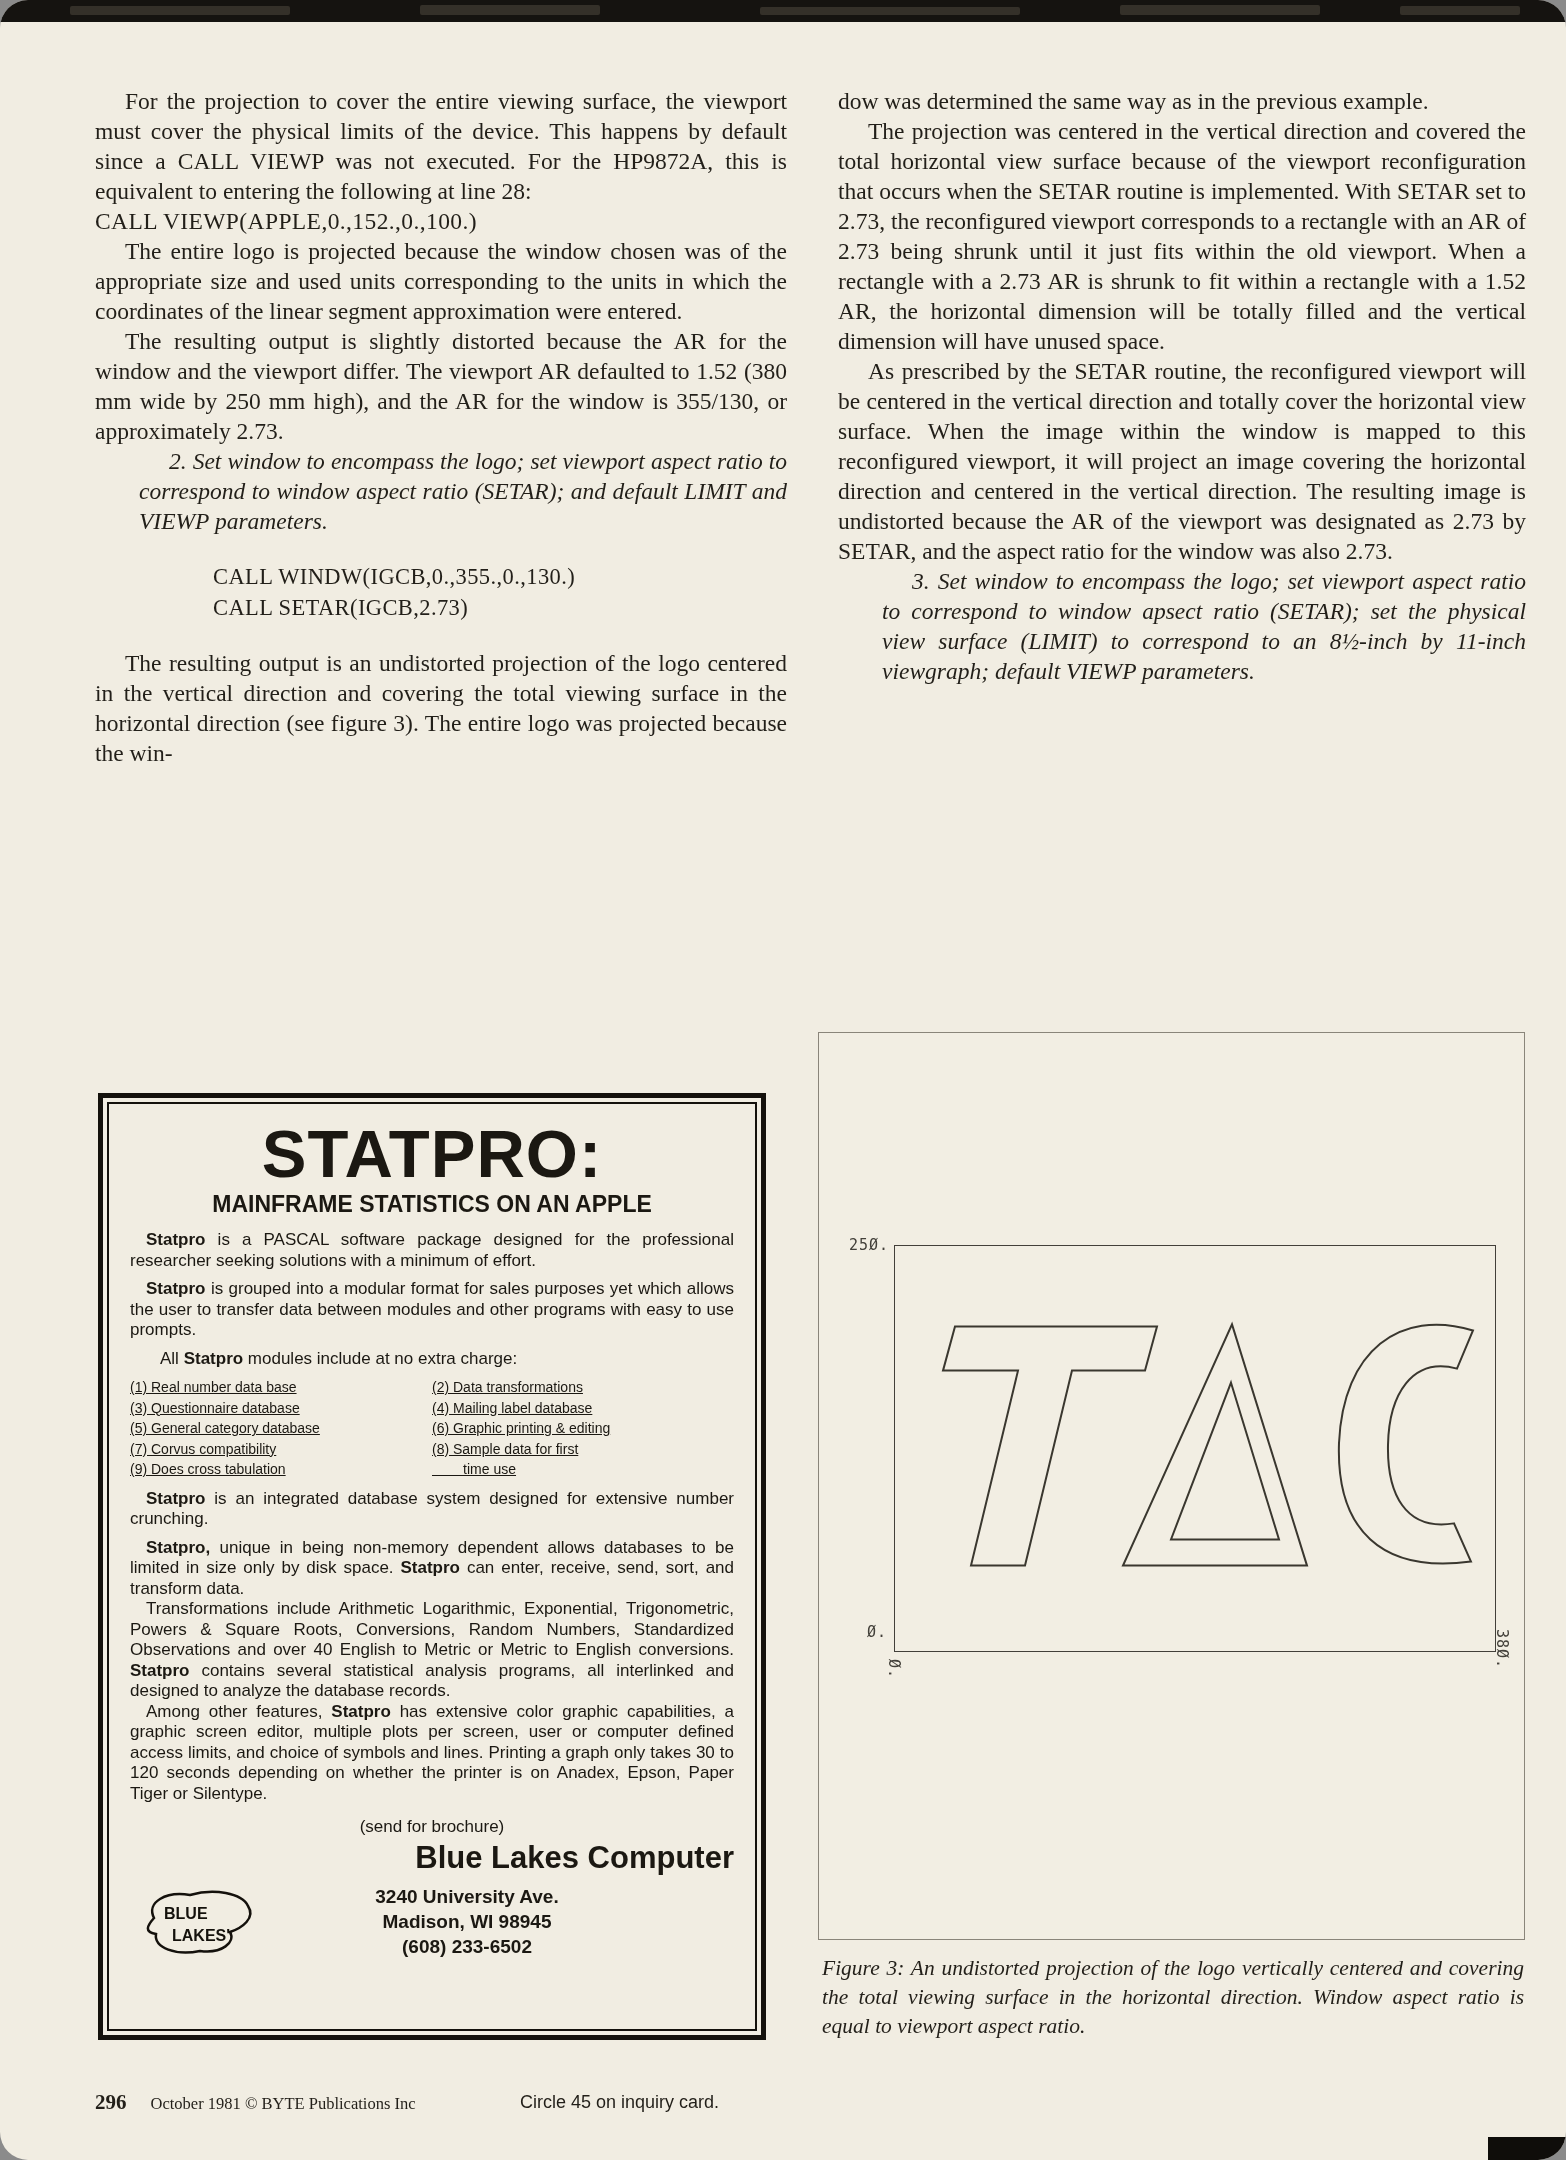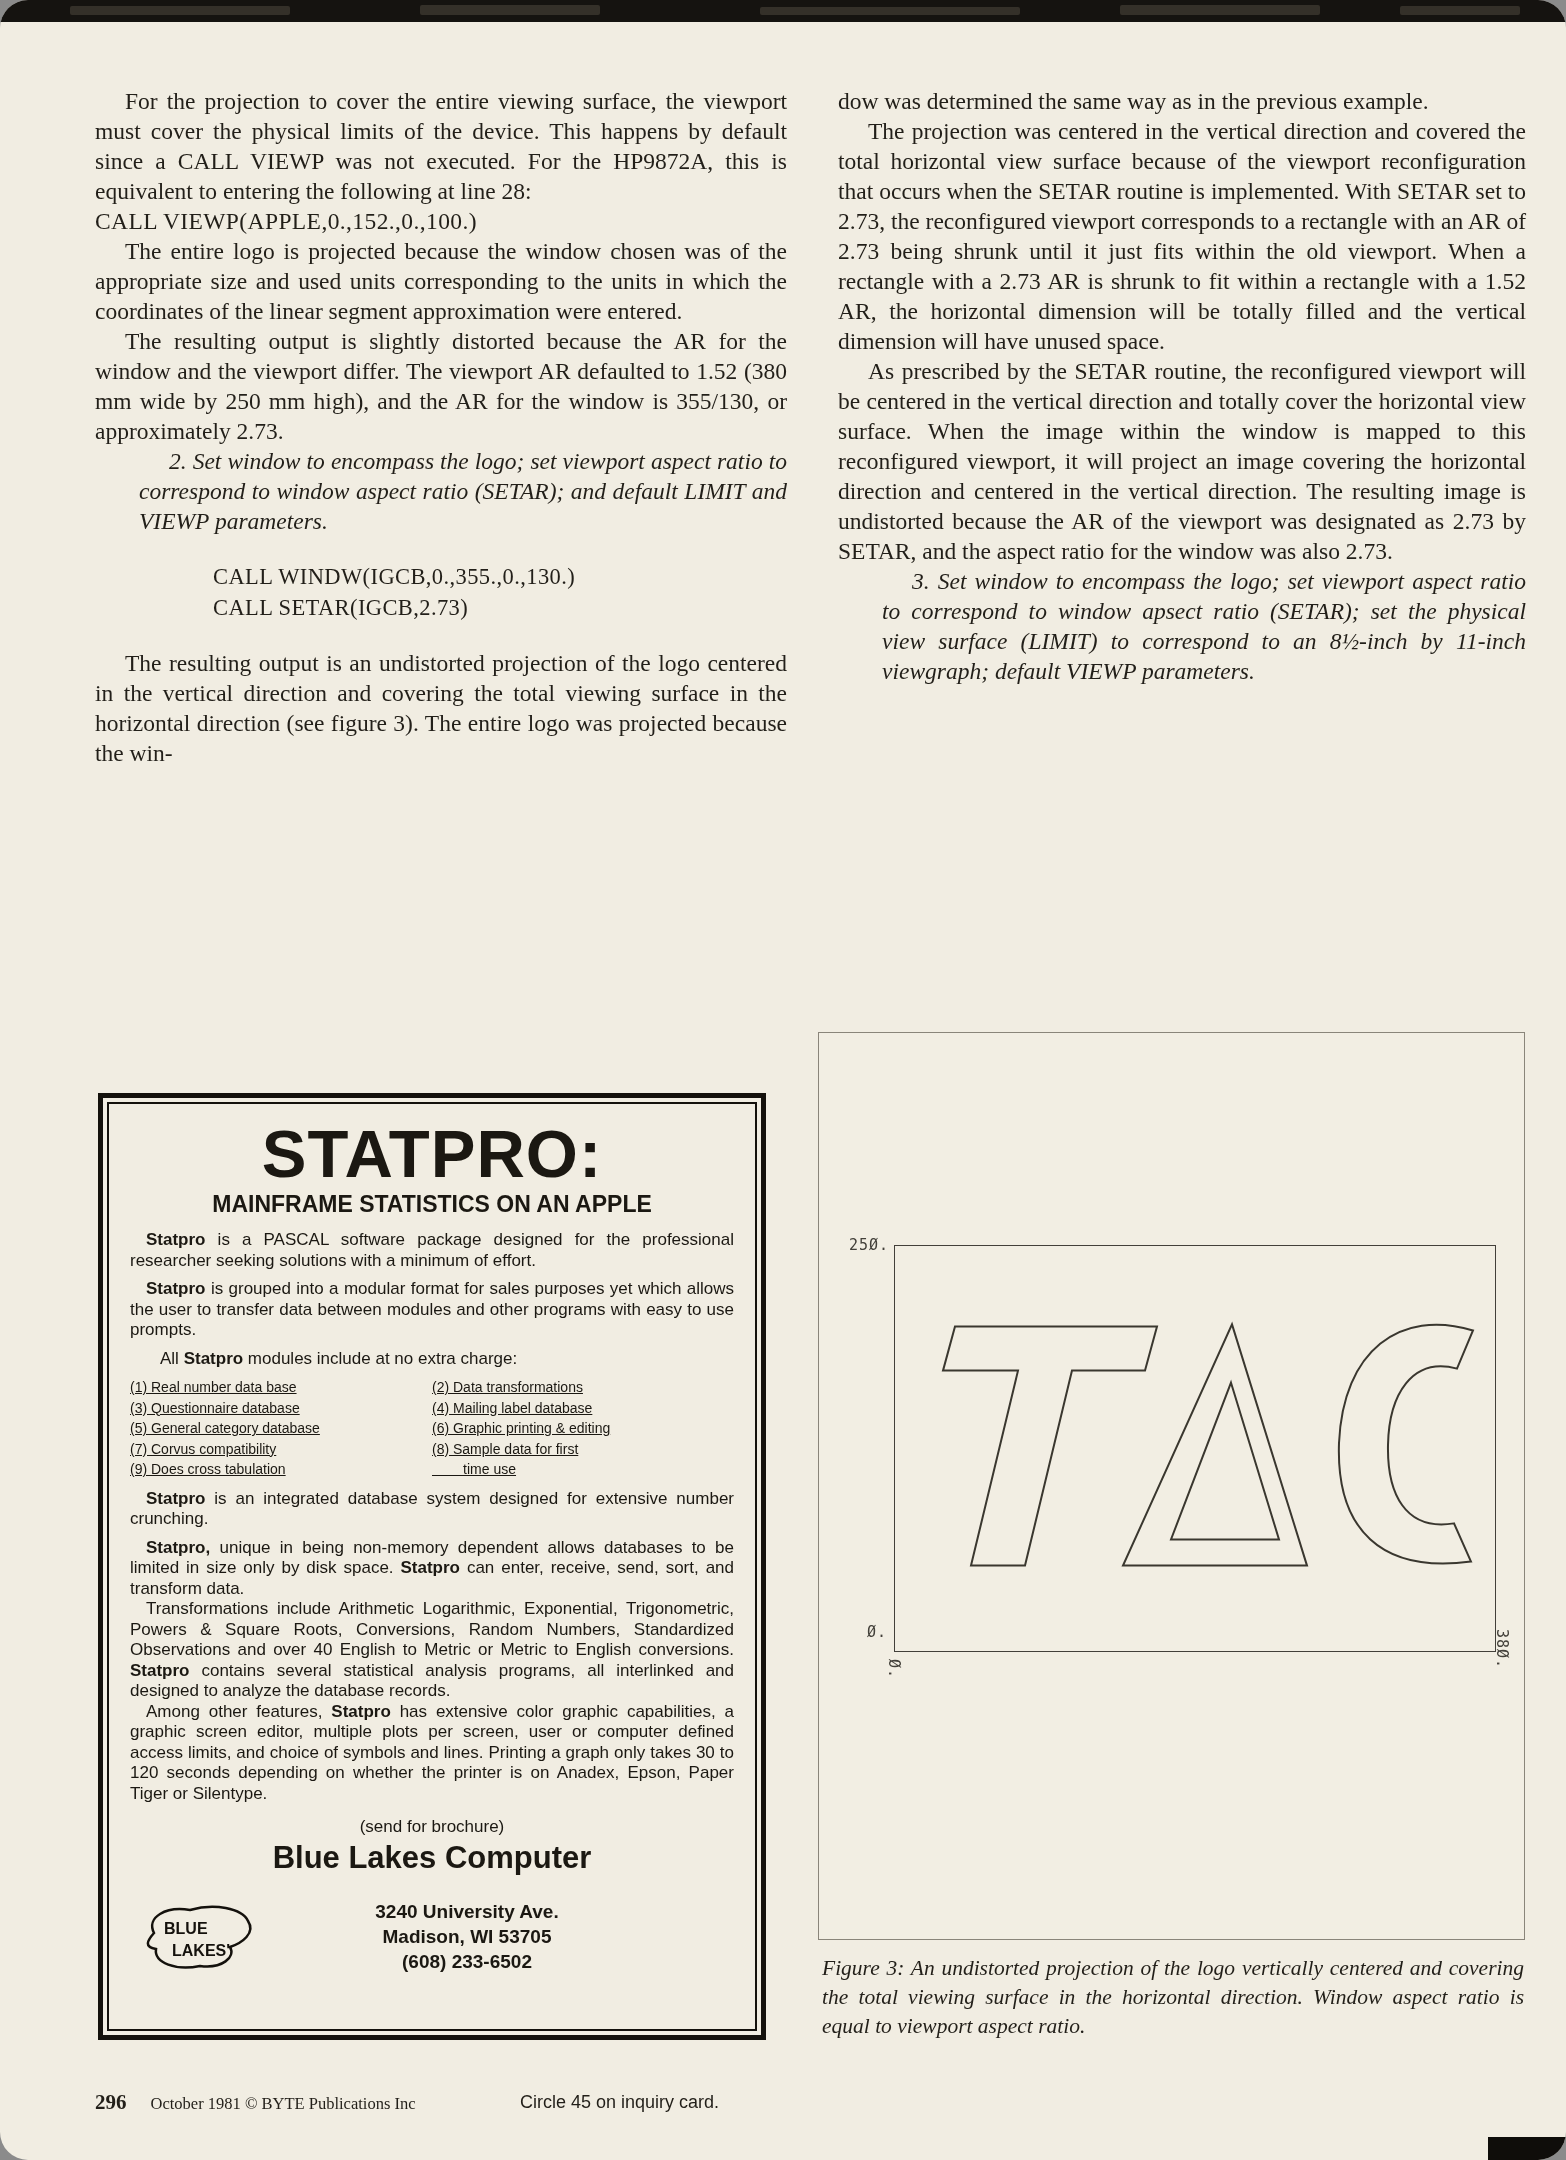--- a/index.html
+++ b/index.html
@@ -32,21 +32,21 @@
   .ad-subtitle{font-size:23px;font-weight:bold;text-align:center;margin:1px 0 12px;}
   .ad-p{font-size:17px;line-height:20.5px;text-align:justify;margin:0 0 8px;}
   .ad-p.tight{margin:0;}
   .ad-p .b{font-weight:bold;}
   .ind2{text-indent:16px;}
   .ind3{text-indent:30px;}
   .ad-list{display:flex;margin:0 0 9px;}
   .ad-list-col{width:50%;font-size:14px;line-height:20.5px;text-decoration:underline;}
   .ad-list-col .list-line{white-space:pre;}
   .ad-brochure{text-align:center;font-size:17px;margin:13px 0 3px;}
-  .ad-company{text-align:center;font-size:31px;font-weight:bold;margin:0 0 21px;}
+  .ad-company{text-align:right;font-size:31px;font-weight:bold;margin:0 0 6px;}
   .ad-contact{position:relative;height:96px;}
   .ad-logo{position:absolute;left:8px;top:4px;width:128px;height:78px;}
   .ad-address{text-align:center;font-weight:bold;font-size:19px;line-height:25px;margin-left:70px;padding-top:2px;}
 
   
   .figure-box{position:absolute;left:818px;top:1032px;width:707px;height:908px;box-sizing:border-box;
               border:1.5px solid #8a857a;background:#f2eee3;}
   .plot-rect{position:absolute;left:75px;top:212px;width:600px;height:405px;border:1.5px solid #43403a;}
   .logo-svg{position:absolute;left:0;top:0;width:100%;height:100%;}
   .ax{position:absolute;font-family:"DejaVu Sans Mono",monospace;font-size:15px;color:#43403a;letter-spacing:1px;}
@@ -129,21 +129,21 @@
       <div class="ad-contact">
         <div class="ad-logo">
           <svg viewBox="0 0 128 78" width="128" height="78">
             <path d="M16,32 C8,16 28,5 52,9 C76,2 104,7 110,20 C118,32 104,42 92,46 C98,56 84,68 62,65 C38,70 16,62 18,48 C6,46 9,40 16,32 Z" fill="none" stroke="#14110c" stroke-width="2.5"></path>
             <text x="26" y="33" font-family="Liberation Sans, sans-serif" font-size="16" font-weight="bold" fill="#14110c">BLUE</text>
             <text x="34" y="55" font-family="Liberation Sans, sans-serif" font-size="16" font-weight="bold" fill="#14110c">LAKES'</text>
           </svg>
         </div>
         <div class="ad-address">
           <div>3240 University Ave.</div>
-          <div>Madison, WI 53705</div>
+          <div>Madison, WI 98945</div>
           <div>(608) 233-6502</div>
         </div>
       </div>
     </div>
   </div>
 
   <div class="figure-box">
     <span class="ax ymax">25Ø.</span>
     <span class="ax ymin">Ø.</span>
     <span class="ax x0">Ø.</span>

